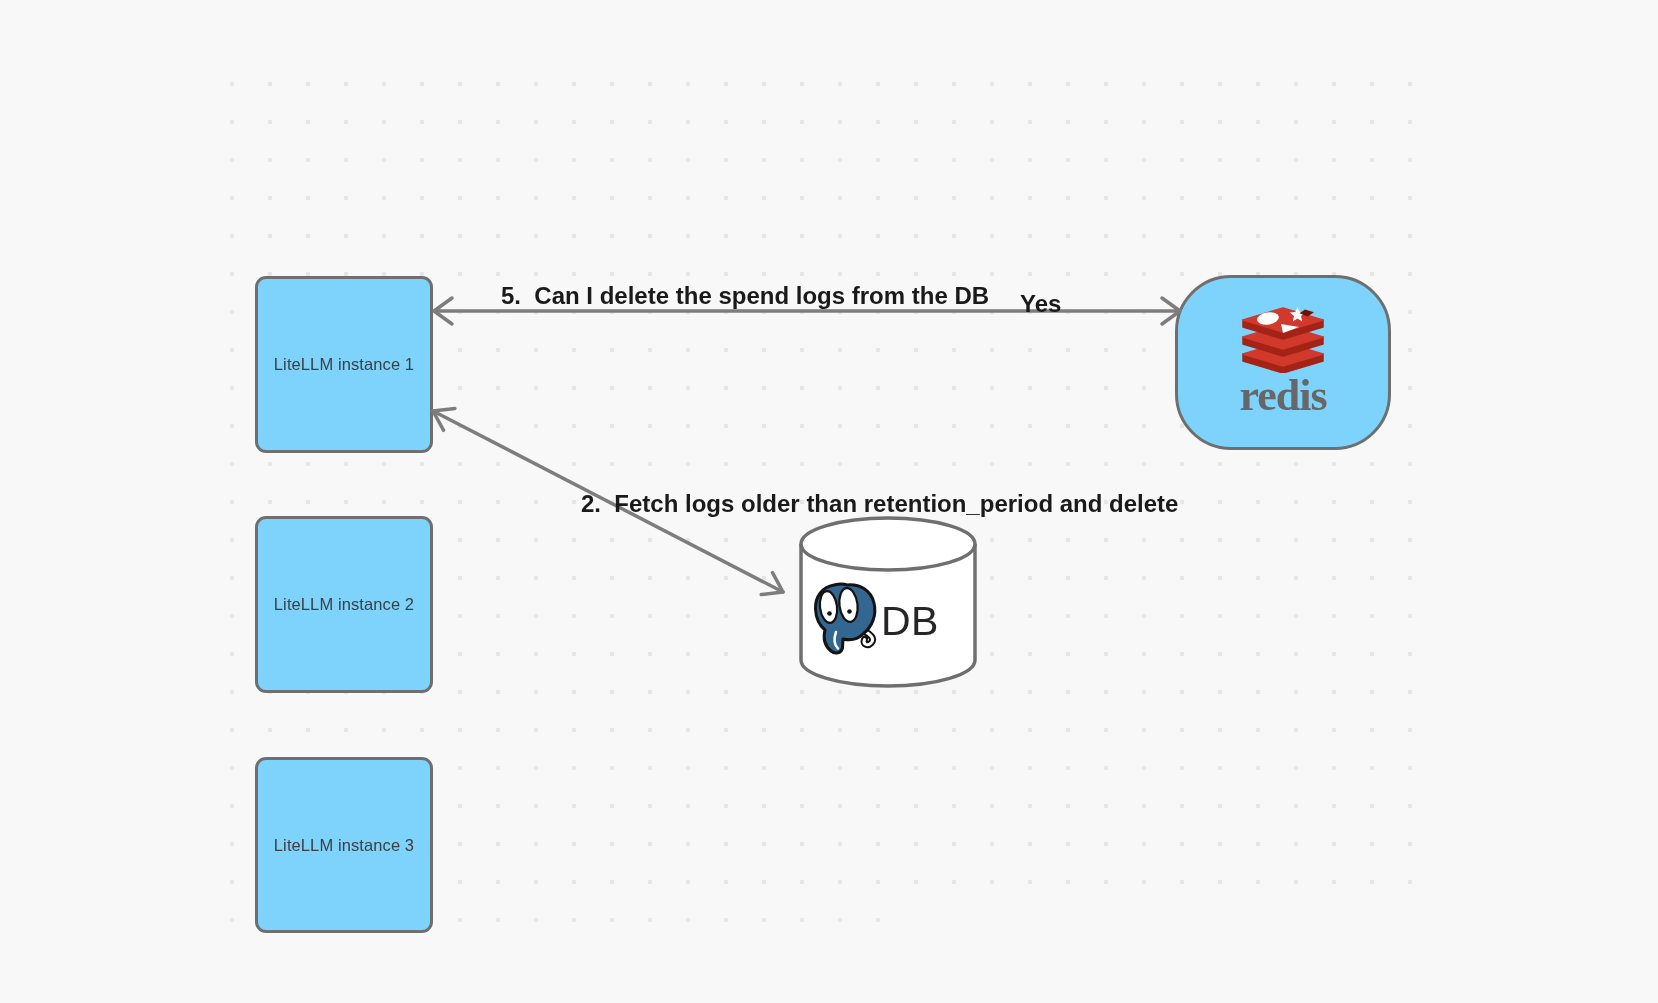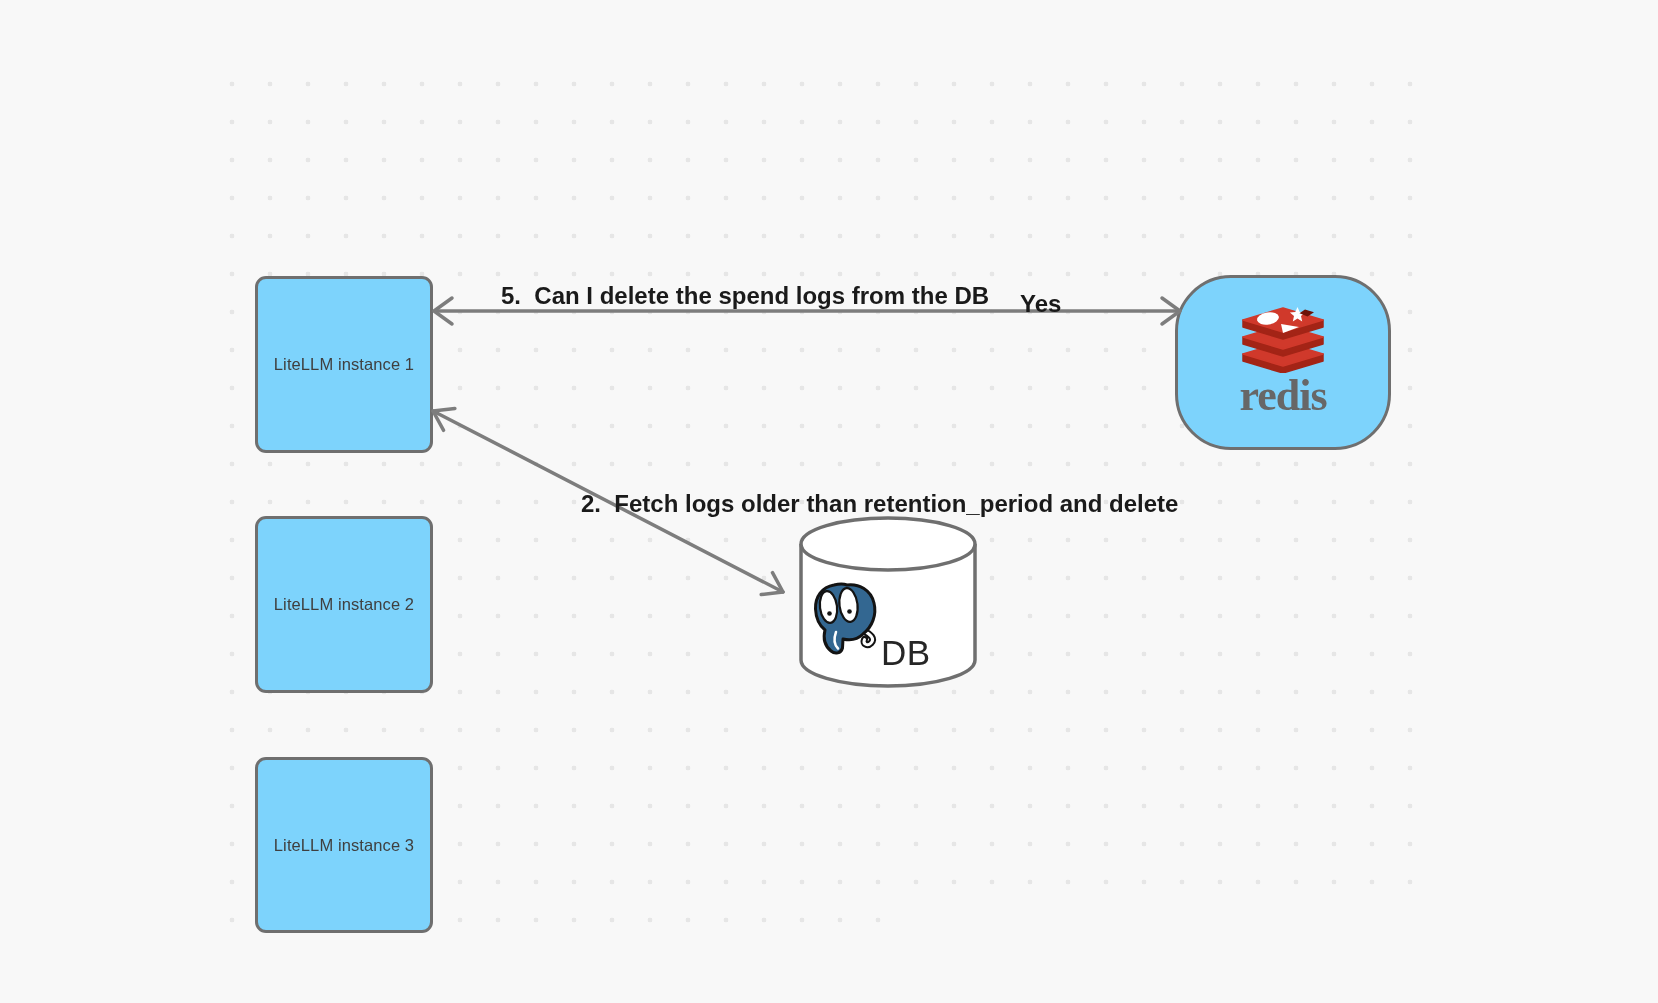--- a/index.html
+++ b/index.html
@@ -35,22 +35,22 @@
     letter-spacing:-1px;margin-top:1px;
   }
   .edge-label{
     position:absolute;font-size:24px;font-weight:700;color:#1a1a1a;
     line-height:26px;white-space:pre;
   }
   #edge1-question{left:501px;top:283px;}
   #edge1-answer{left:1020px;top:291px;}
   #edge2-label{left:581px;top:459px;margin-top:32px;}
   .db-label{
-    position:absolute;left:881px;top:599px;font-size:35px;line-height:44px;
-    color:#262626;letter-spacing:0.5px;margin-top:32px;
+    position:absolute;left:881px;top:599px;font-size:41px;line-height:44px;
+    color:#262626;letter-spacing:0.5px;
   }
   .abs-svg{position:absolute;}
   .arrow-layer{left:0;top:0;pointer-events:none;}
 </style>
 </head>
 <body>
 
 <div class="stage">
 
   <div class="dots dots-main"></div>

